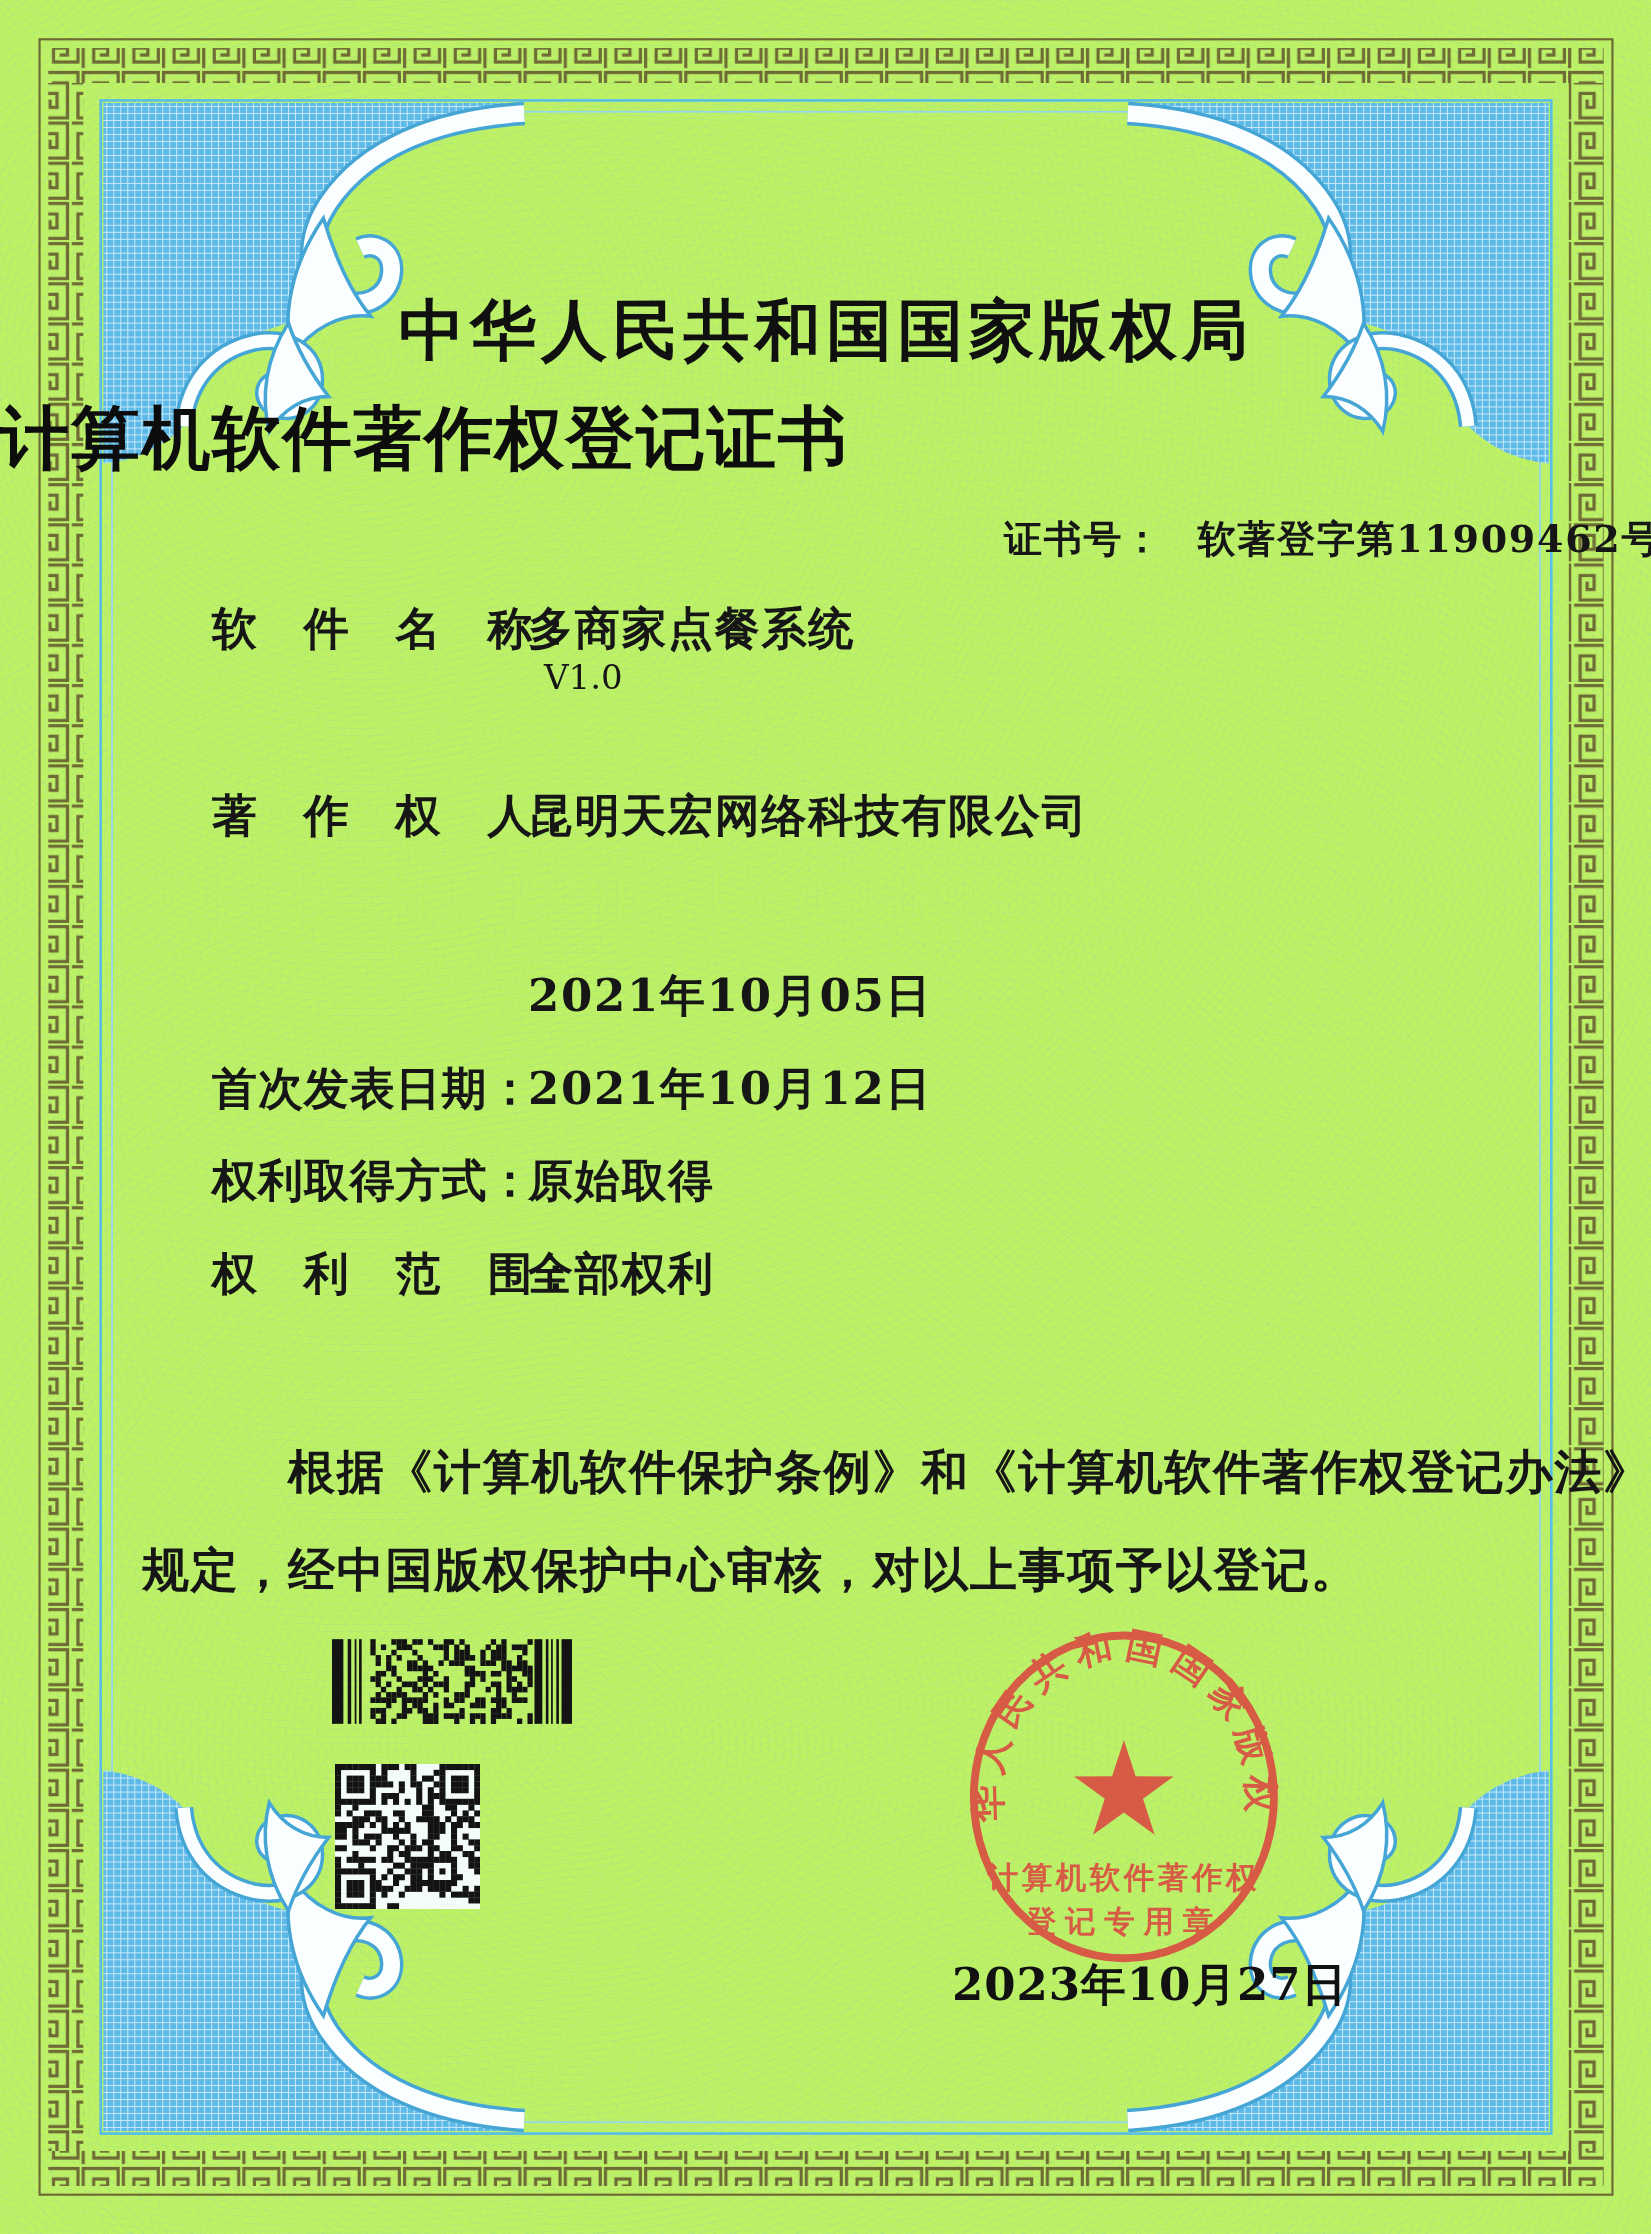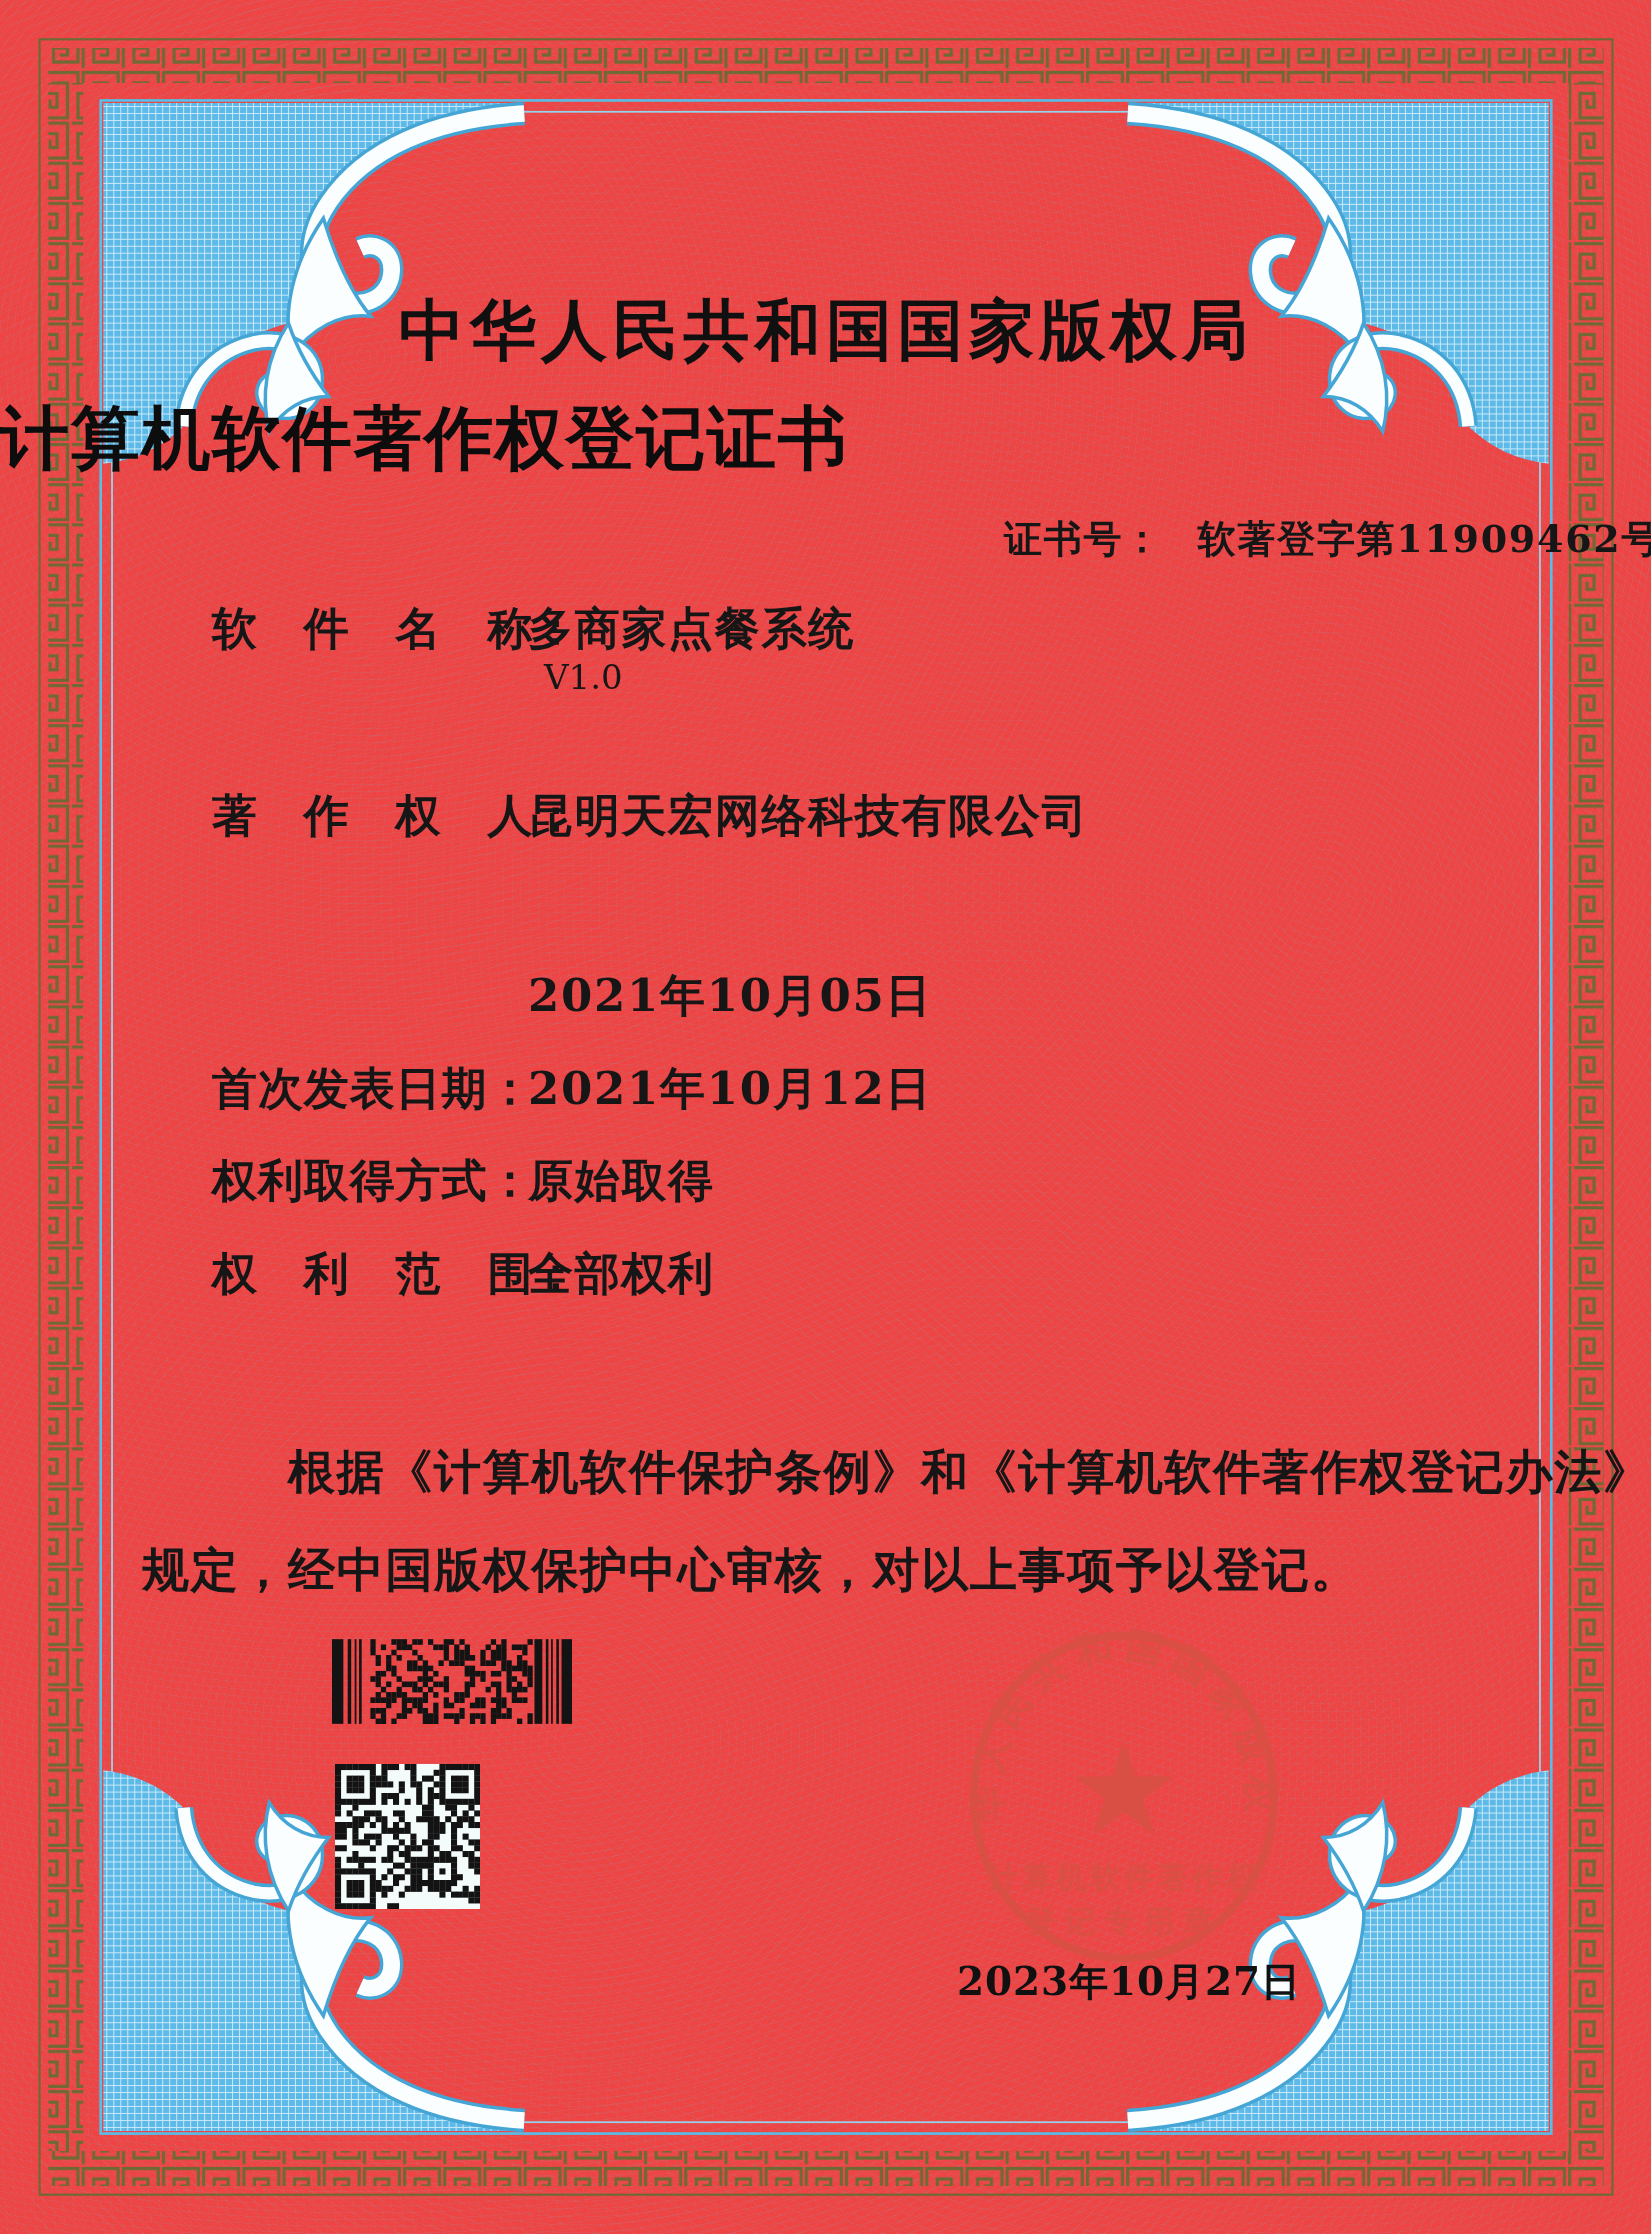--- a/index.html
+++ b/index.html
@@ -1,20 +1,20 @@
 <!DOCTYPE html>
 <html style="font-size:14px"><head>
 <meta charset="utf-8">
 <style>
   html,body{margin:0;padding:0;background:#ffffff;}
   .page{
     position:relative;
     width:1652px;height:2234px;
     overflow:hidden;
-    background-color:#ef4444;
+    background-color:#bef264;
     font-family:"DejaVu Serif","Liberation Serif",serif;
     color:#161616;
   }
   
   .page::before{
     content:"";position:absolute;inset:0;pointer-events:none;
     background:
       repeating-radial-gradient(circle at 22% 16%, rgba(110,185,205,.10) 0 0.9px, rgba(0,0,0,0) 0.9px 7px),
       repeating-radial-gradient(circle at 80% 40%, rgba(110,185,205,.08) 0 0.9px, rgba(0,0,0,0) 0.9px 8.7px),
       repeating-radial-gradient(circle at 35% 78%, rgba(110,185,205,.09) 0 0.9px, rgba(0,0,0,0) 0.9px 7.9px),
@@ -34,21 +34,21 @@
     left:1004px;top:514px;font-size:38px;font-weight:700;letter-spacing:1.7px;
   }
   .certno .sp{display:inline-block;width:35px;}
   .row{left:0;top:0;width:100%;height:61px;}
   .row .lbl{position:absolute;left:212px;font-size:45px;font-weight:700;letter-spacing:0.9px;}
   .row .val{position:absolute;left:528px;font-size:45px;font-weight:700;letter-spacing:1.7px;}
   .subval{left:528px;font-size:34px;font-weight:400;margin-left:16px;}
   .para{font-size:47px;font-weight:700;letter-spacing:1.7px;}
   .issue-date{
     left:952px;top:1955px;width:349px;text-align:right;
-    font-size:39px;font-weight:700;letter-spacing:0.9px;color:#111;
+    font-size:45px;font-weight:700;letter-spacing:0.9px;color:#111;
   }
 </style>
 </head>
 <body>
 
 <div class="page">
 
   <svg class="layer" width="1652" height="2234" viewBox="0 0 1891 2558">
     <defs>
       <pattern id="meanderH" width="46" height="40" patternUnits="userSpaceOnUse">

